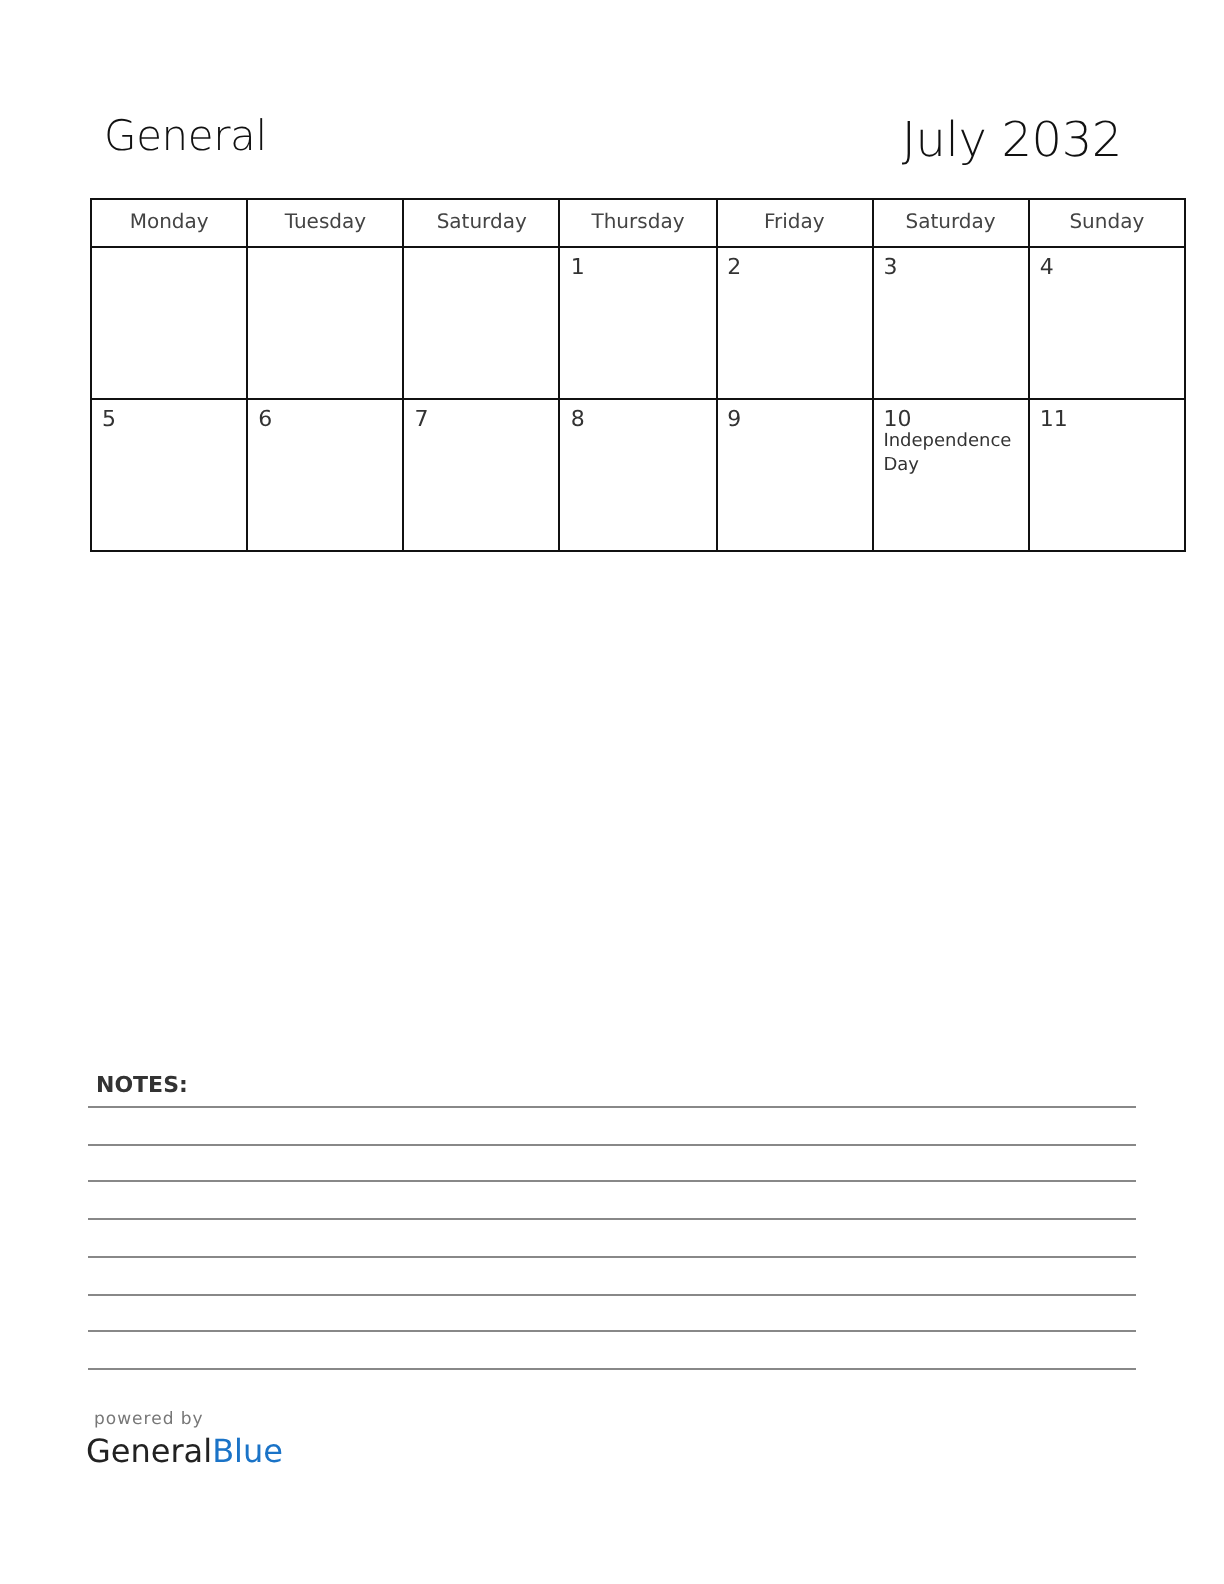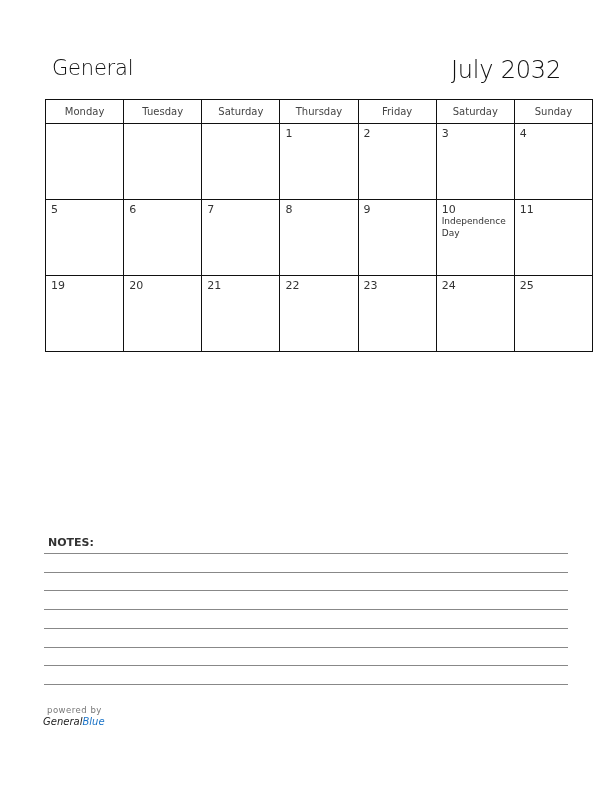--- a/index.html
+++ b/index.html
@@ -10,21 +10,21 @@
   .title.right { right: 51px; font-size: 24px; }
   table.cal { position: absolute; left: 45px; top: 99px; width: 548px; border-collapse: collapse; table-layout: fixed; }
   table.cal th, table.cal td { border: 1px solid #111; }
   table.cal th { height: 23px; font-size: 10px; font-weight: normal; color: #444; text-align: center; padding: 0; }
   table.cal td { height: 76px; vertical-align: top; padding: 3px 5px; box-sizing: border-box; }
   .daynum { font-size: 11px; color: #333; line-height: 13px; }
   .event { font-size: 9px; color: #333; line-height: 11.5px; margin-top: 0; word-break: break-all; }
   .notes-label { position: absolute; left: 48px; top: 536px; font-size: 11px; color: #333; font-weight: bold; }
   .note-line { position: absolute; left: 44px; width: 524px; height: 0; border-top: 1px solid #888; }
   .powered { position: absolute; left: 47px; top: 705px; font-size: 8.5px; color: #777; letter-spacing: 0.5px; }
-  .brand { position: absolute; left: 43px; top: 716px; font-size: 10px; color: #222; font-style: italic; }
+  .brand { position: absolute; left: 43px; top: 716px; font-size: 16px; color: #222; }
   .brand .blue { color: #1a73c7; }
 </style>
 </head>
 <body>
 
 <div class="title left">General</div>
 <div class="title right">July 2032</div>
 
 <table class="cal">
   <thead>
@@ -79,43 +79,20 @@
           <div class="daynum">9</div>
         </td>
         <td>
           <div class="daynum">10</div>
           <div class="event">Independence Day</div>
         </td>
         <td>
           <div class="daynum">11</div>
         </td>
       </tr>
-      <tr>
-        <td>
-          <div class="daynum">19</div>
-        </td>
-        <td>
-          <div class="daynum">20</div>
-        </td>
-        <td>
-          <div class="daynum">21</div>
-        </td>
-        <td>
-          <div class="daynum">22</div>
-        </td>
-        <td>
-          <div class="daynum">23</div>
-        </td>
-        <td>
-          <div class="daynum">24</div>
-        </td>
-        <td>
-          <div class="daynum">25</div>
-        </td>
-      </tr>
     </tbody>
 </table>
 
 <div class="notes-label">NOTES:</div>
 <div id="note-lines">
     <div class="note-line" style="top: 553px;"></div>
     <div class="note-line" style="top: 571.7px;"></div>
     <div class="note-line" style="top: 590.4px;"></div>
     <div class="note-line" style="top: 609.1px;"></div>
     <div class="note-line" style="top: 627.8px;"></div>

